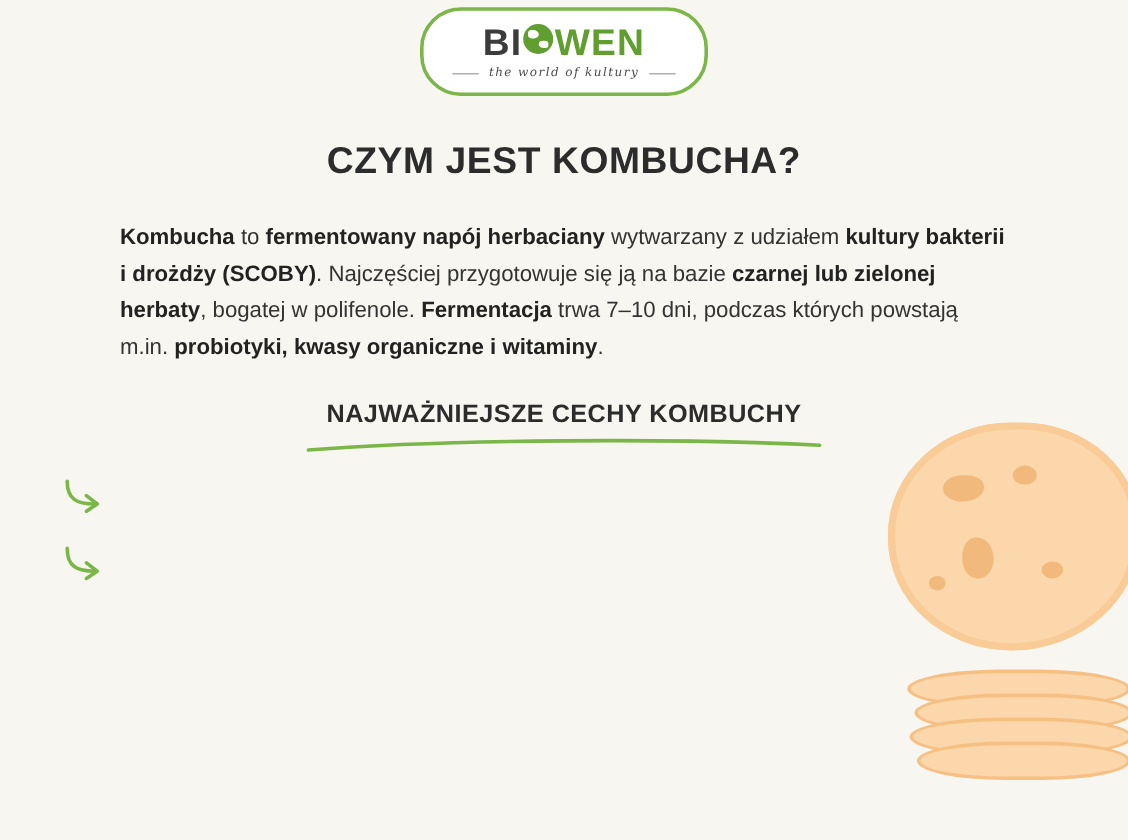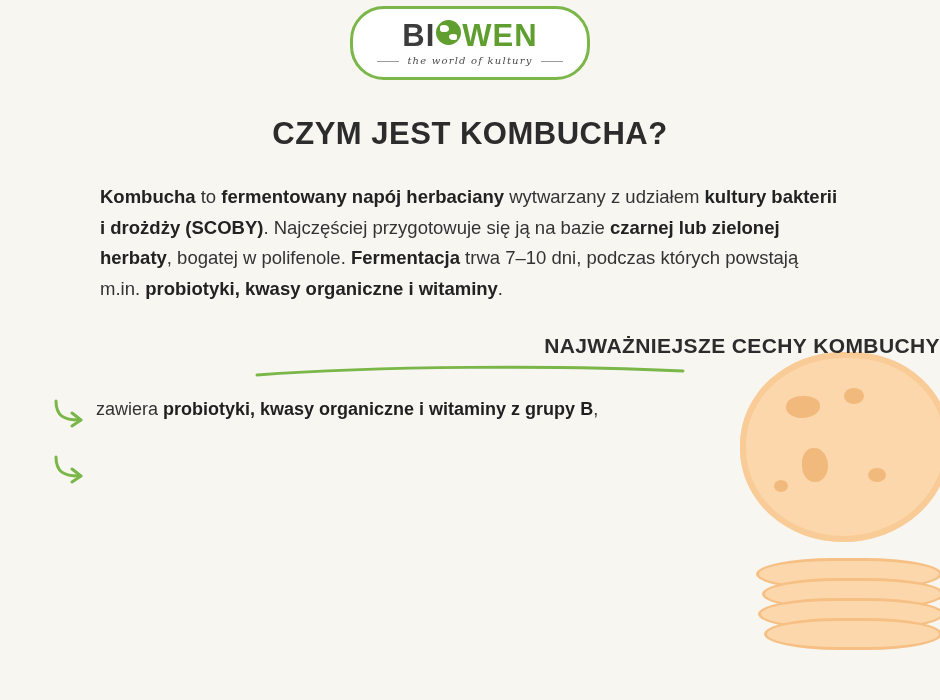--- a/index.html
+++ b/index.html
@@ -160,21 +160,21 @@
     margin: 0 auto;
     text-align: left;
     font-size: 18.5px;
     line-height: 1.65;
     color: #333333;
   }
   .intro b { font-weight: bold; color: #222222; }
 
   .subhead {
     margin: 30px auto 0 auto;
-    text-align: right;
+    text-align: center;
     font-size: 21px;
     font-weight: bold;
     letter-spacing: 0.4px;
     color: #2c2c2c;
   }
   .swoosh {
     display: block;
     margin: 6px auto 0 auto;
   }
 
@@ -241,21 +241,20 @@
   </svg>
 
   <div class="bullets">
 
 
     <div class="bullet">
       <svg class="arrow" viewBox="0 0 34 30">
         <path d="M4 3 C 4 18, 12 22, 27 22" stroke="#7ab648" stroke-width="3" fill="none" stroke-linecap="round"></path>
         <path d="M20 15 L29 22 L20 28" stroke="#7ab648" stroke-width="3" fill="none" stroke-linecap="round" stroke-linejoin="round"></path>
       </svg>
-      <div class="bullet-text">zawiera <b>probiotyki, kwasy organiczne i witaminy z grupy B</b>,</div>
     </div>
 
     <div class="bullet">
       <svg class="arrow" viewBox="0 0 34 30">
         <path d="M4 3 C 4 18, 12 22, 27 22" stroke="#7ab648" stroke-width="3" fill="none" stroke-linecap="round"></path>
         <path d="M20 15 L29 22 L20 28" stroke="#7ab648" stroke-width="3" fill="none" stroke-linecap="round" stroke-linejoin="round"></path>
       </svg>
     </div>
 
 

